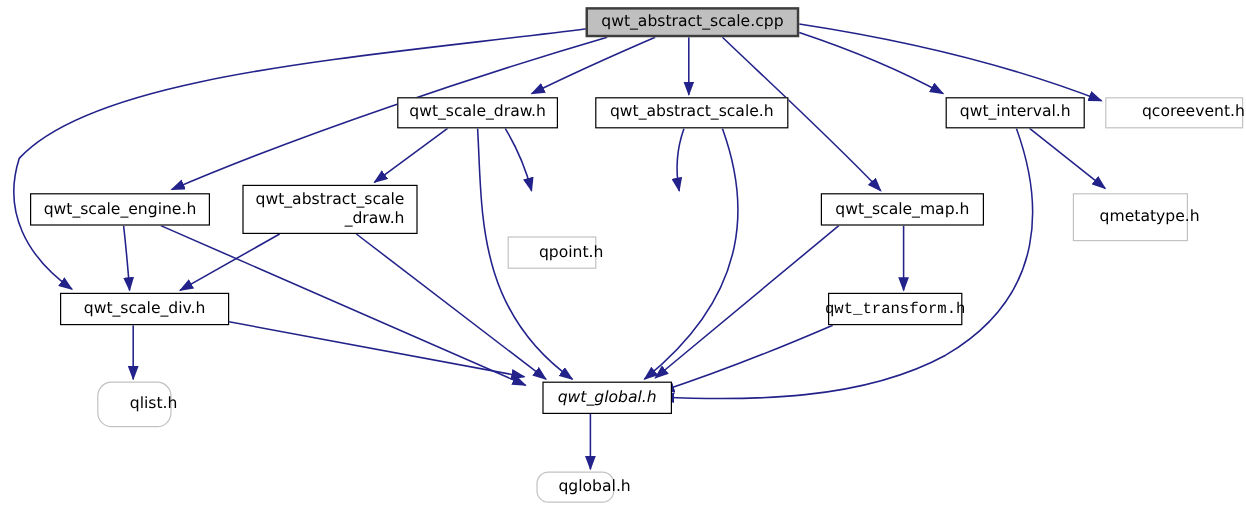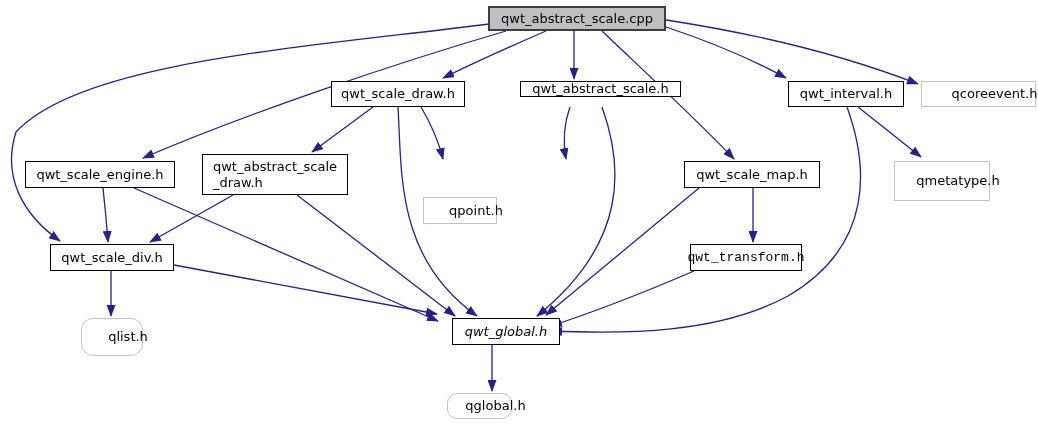--- a/index.html
+++ b/index.html
@@ -11,21 +11,21 @@
     overflow:hidden;
   }
   #edges{position:absolute;left:0;top:0;width:1038px;height:425px;}
   .node{
     position:absolute;
     box-sizing:border-box;
     display:flex;align-items:center;justify-content:center;
     background:#ffffff;
     border:1px solid #000000;
     font-size:13px;color:#000000;
-    text-align:left;
+    text-align:right;
     white-space:pre-line;
     line-height:16px;
     padding:0 4px;
     z-index:2;
   }
   .node.root{
     background:#bfbfbf;
     border:2px solid #3d3d3d;
   }
   .node.external{
@@ -68,39 +68,39 @@
     <path class="edge" marker-end="url(#arrow)" d="M 694 271 Q 615 305, 551 326"></path>
     <path class="edge" marker-end="url(#arrow)" d="M 858 107 L 921 157"></path>
     <path class="edge" marker-end="url(#arrow)" d="M 847 107 C 868 165, 875 245, 788 296 C 718 334, 625 334, 551 331"></path>
     <path class="edge" marker-end="url(#arrow)" d="M 492 345 L 492 391"></path>
   </svg>
 
   <div class="node root" style="left:488px;top:6px;width:178px;height:25px;">qwt_abstract_scale.cpp</div>
 
   <div class="node" style="left:331px;top:81px;width:134px;height:26px;">qwt_scale_draw.h</div>
 
-  <div class="node" style="left:496px;top:81px;width:161px;height:16px;margin-left:24px;">qwt_abstract_scale.h</div>
+  <div class="node" style="left:496px;top:81px;width:161px;height:26px;">qwt_abstract_scale.h</div>
 
   <div class="node" style="left:788px;top:81px;width:116px;height:26px;">qwt_interval.h</div>
 
   <div class="node external" style="left:921px;top:81px;width:115px;height:26px;">qcoreevent.h</div>
 
   <div class="node" style="left:25px;top:161px;width:150px;height:27px;">qwt_scale_engine.h</div>
 
   <div class="node" style="left:202px;top:154px;width:146px;height:41px;">qwt_abstract_scale
 _draw.h</div>
 
   <div class="node external" style="left:423px;top:161px;width:74px;height:27px;margin-top:36px;">qpoint.h</div>
 
 
   <div class="node" style="left:684px;top:161px;width:136px;height:27px;">qwt_scale_map.h</div>
 
   <div class="node external" style="left:894px;top:161px;width:96px;height:40px;">qmetatype.h</div>
 
-  <div class="node" style="left:50px;top:244px;width:124px;height:27px;">qwt_scale_div.h</div>
+  <div class="node" style="left:50px;top:244px;width:141px;height:27px;">qwt_scale_div.h</div>
 
   <div class="node" style="left:690px;top:244px;width:112px;height:27px;font-family:Liberation Mono, monospace;">qwt_transform.h</div>
 
   <div class="node external" style="left:81px;top:318px;width:62px;height:38px;border-radius:12px;">qlist.h</div>
 
   <div class="node" style="left:452px;top:318px;width:108px;height:27px;font-style:italic;">qwt_global.h</div>
 
   <div class="node external" style="left:447px;top:393px;width:65px;height:26px;border-radius:10px;">qglobal.h</div>
 
 </div>

